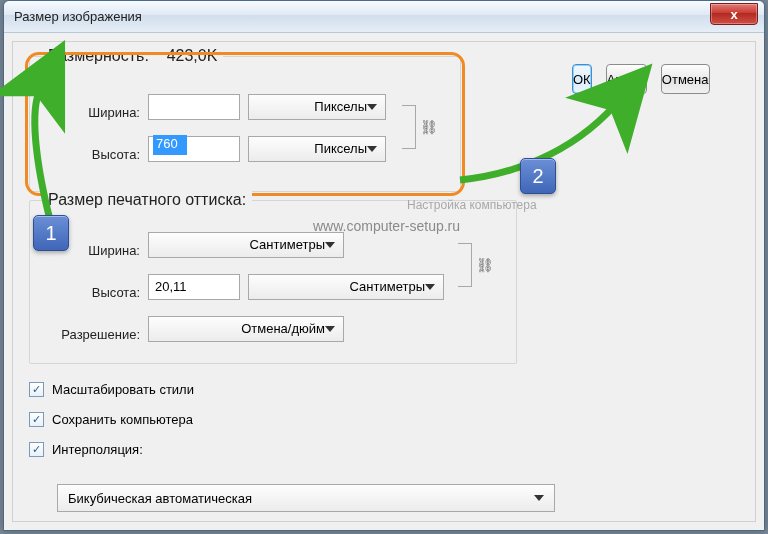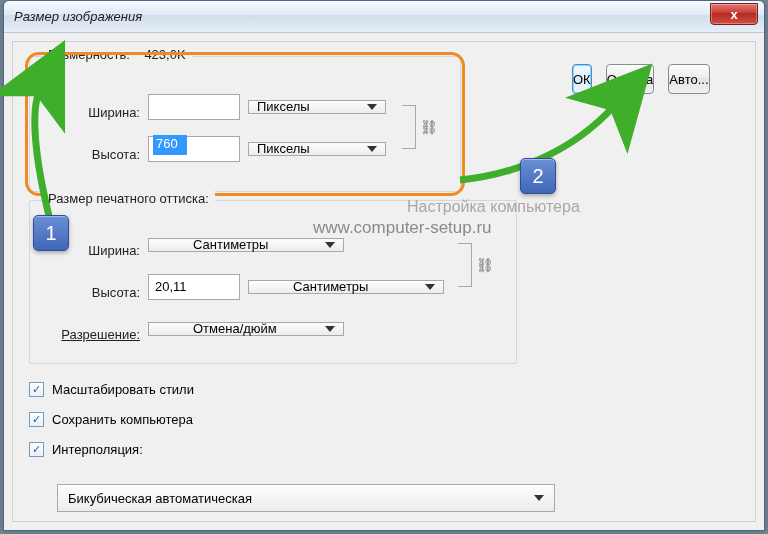--- a/index.html
+++ b/index.html
@@ -25,21 +25,21 @@
   .titlebar {
     height: 32px;
     background: linear-gradient(#f8fbff, #dfe9f5 45%, #d1deed 46%, #e6eef7);
     border-bottom: 1px solid #b8c8da;
     border-radius: 6px 6px 0 0;
     display: flex;
     align-items: center;
     padding: 0 10px;
     position: relative;
   }
-  .title { font-size: 13px; color: #222; font-style: italic; }
+  .title { font-size: 13px; color: #222; }
   .close-btn {
     position: absolute;
     right: 6px; top: 2px;
     width: 48px; height: 22px;
     background: linear-gradient(#e17a75, #c83c33 45%, #b02a22 46%, #d24d44);
     border: 1px solid #7a1e18;
     border-radius: 0 0 4px 4px;
     color: #fff;
     display: flex; align-items: center; justify-content: center;
     font-weight: bold;
@@ -74,53 +74,53 @@
   .group {
     position: absolute;
     border: 1px solid #d6d6d6;
     border-radius: 2px;
   }
   .group .legend {
     position: absolute;
     top: -10px; left: 12px;
     background: #f0f0f0;
     padding: 0 6px;
-    font-size: 13px;
+    font-size: 16px;
     color: #222;
   }
   .pixel-group { left: 16px; top: 14px; width: 432px; height: 136px; }
   .print-group { left: 16px; top: 158px; width: 488px; height: 164px; }
   .orange-outline {
     position: absolute;
     left: 12px; top: 10px;
     width: 440px; height: 144px;
     border: 3px solid #f08a24;
     border-radius: 14px;
     pointer-events: none;
   }
   .row {
     position: absolute;
     display: flex; align-items: center; gap: 8px;
   }
   .lbl { width: 96px; text-align: right; color: #222; margin-top: 12px; }
-  .lbl.wide { width: 110px; text-decoration: underline; }
+  .lbl.wide { width: 110px; }
   .input {
     width: 92px; height: 26px;
     border: 1px solid #a8a8a8;
     background: #fff;
     padding: 0 6px;
     font-size: 13px;
     font-family: inherit;
   }
   .input.highlight { color: #000; }
   .sel-wrap {
-    width: 138px; height: 14px;
+    width: 138px; height: 26px;
     border: 1px solid #a8a8a8;
     background: linear-gradient(#fdfdfd,#ececec);
-    display: flex; align-items: center; justify-content: space-between;
+    display: flex; align-items: center; justify-content: flex-end;
     padding: 0 8px;
   }
   .sel-wrap.wide { width: 196px; padding-left: 44px; }
   .tri {
     width: 0; height: 0;
     border-left: 5px solid transparent;
     border-right: 5px solid transparent;
     border-top: 6px solid #333;
   }
   .link-bracket {
@@ -151,25 +151,25 @@
     position: absolute;
     left: 44px; top: 442px;
     width: 498px; height: 28px;
     border: 1px solid #a8a8a8;
     background: linear-gradient(#fdfdfd,#ececec);
     display: flex; align-items: center; justify-content: space-between;
     padding: 0 10px;
   }
   .watermark1 {
     position: absolute; left: 394px; top: 156px;
-    color: #a8a8a8; font-size: 16px;
+    color: #a8a8a8; font-size: 12px;
   }
   .watermark2 {
     position: absolute; left: 300px; top: 176px;
-    color: #8a8a8a; font-size: 17px;
+    color: #8a8a8a; font-size: 14px;
   }
   
   .badge {
     position: absolute;
     width: 36px; height: 36px;
     background: linear-gradient(#6b8fd6, #3f66b8);
     border: 1px solid #2e4f94;
     border-radius: 5px;
     color: #fff;
     font-size: 20px;
@@ -194,24 +194,24 @@
     </div>
   </div>
 
   <div class="client">
 
     <div class="buttons-col">
       <div class="btn primary">
           <span>ОК</span>
         </div>
       <div class="btn">
+          <span>Авто...</span>
+        </div>
+      <div class="btn">
           <span>Отмена</span>
-        </div>
-      <div class="btn">
-          <span>Авто...</span>
         </div>
     </div>
 
     <div class="group pixel-group">
       <div class="legend">
         <span>Размерность:</span>&nbsp;&nbsp;&nbsp;
         <span>423,0K</span>
       </div>
       <div class="row" style="left:14px; top:36px;">
         <span class="lbl">Ширина:</span>

